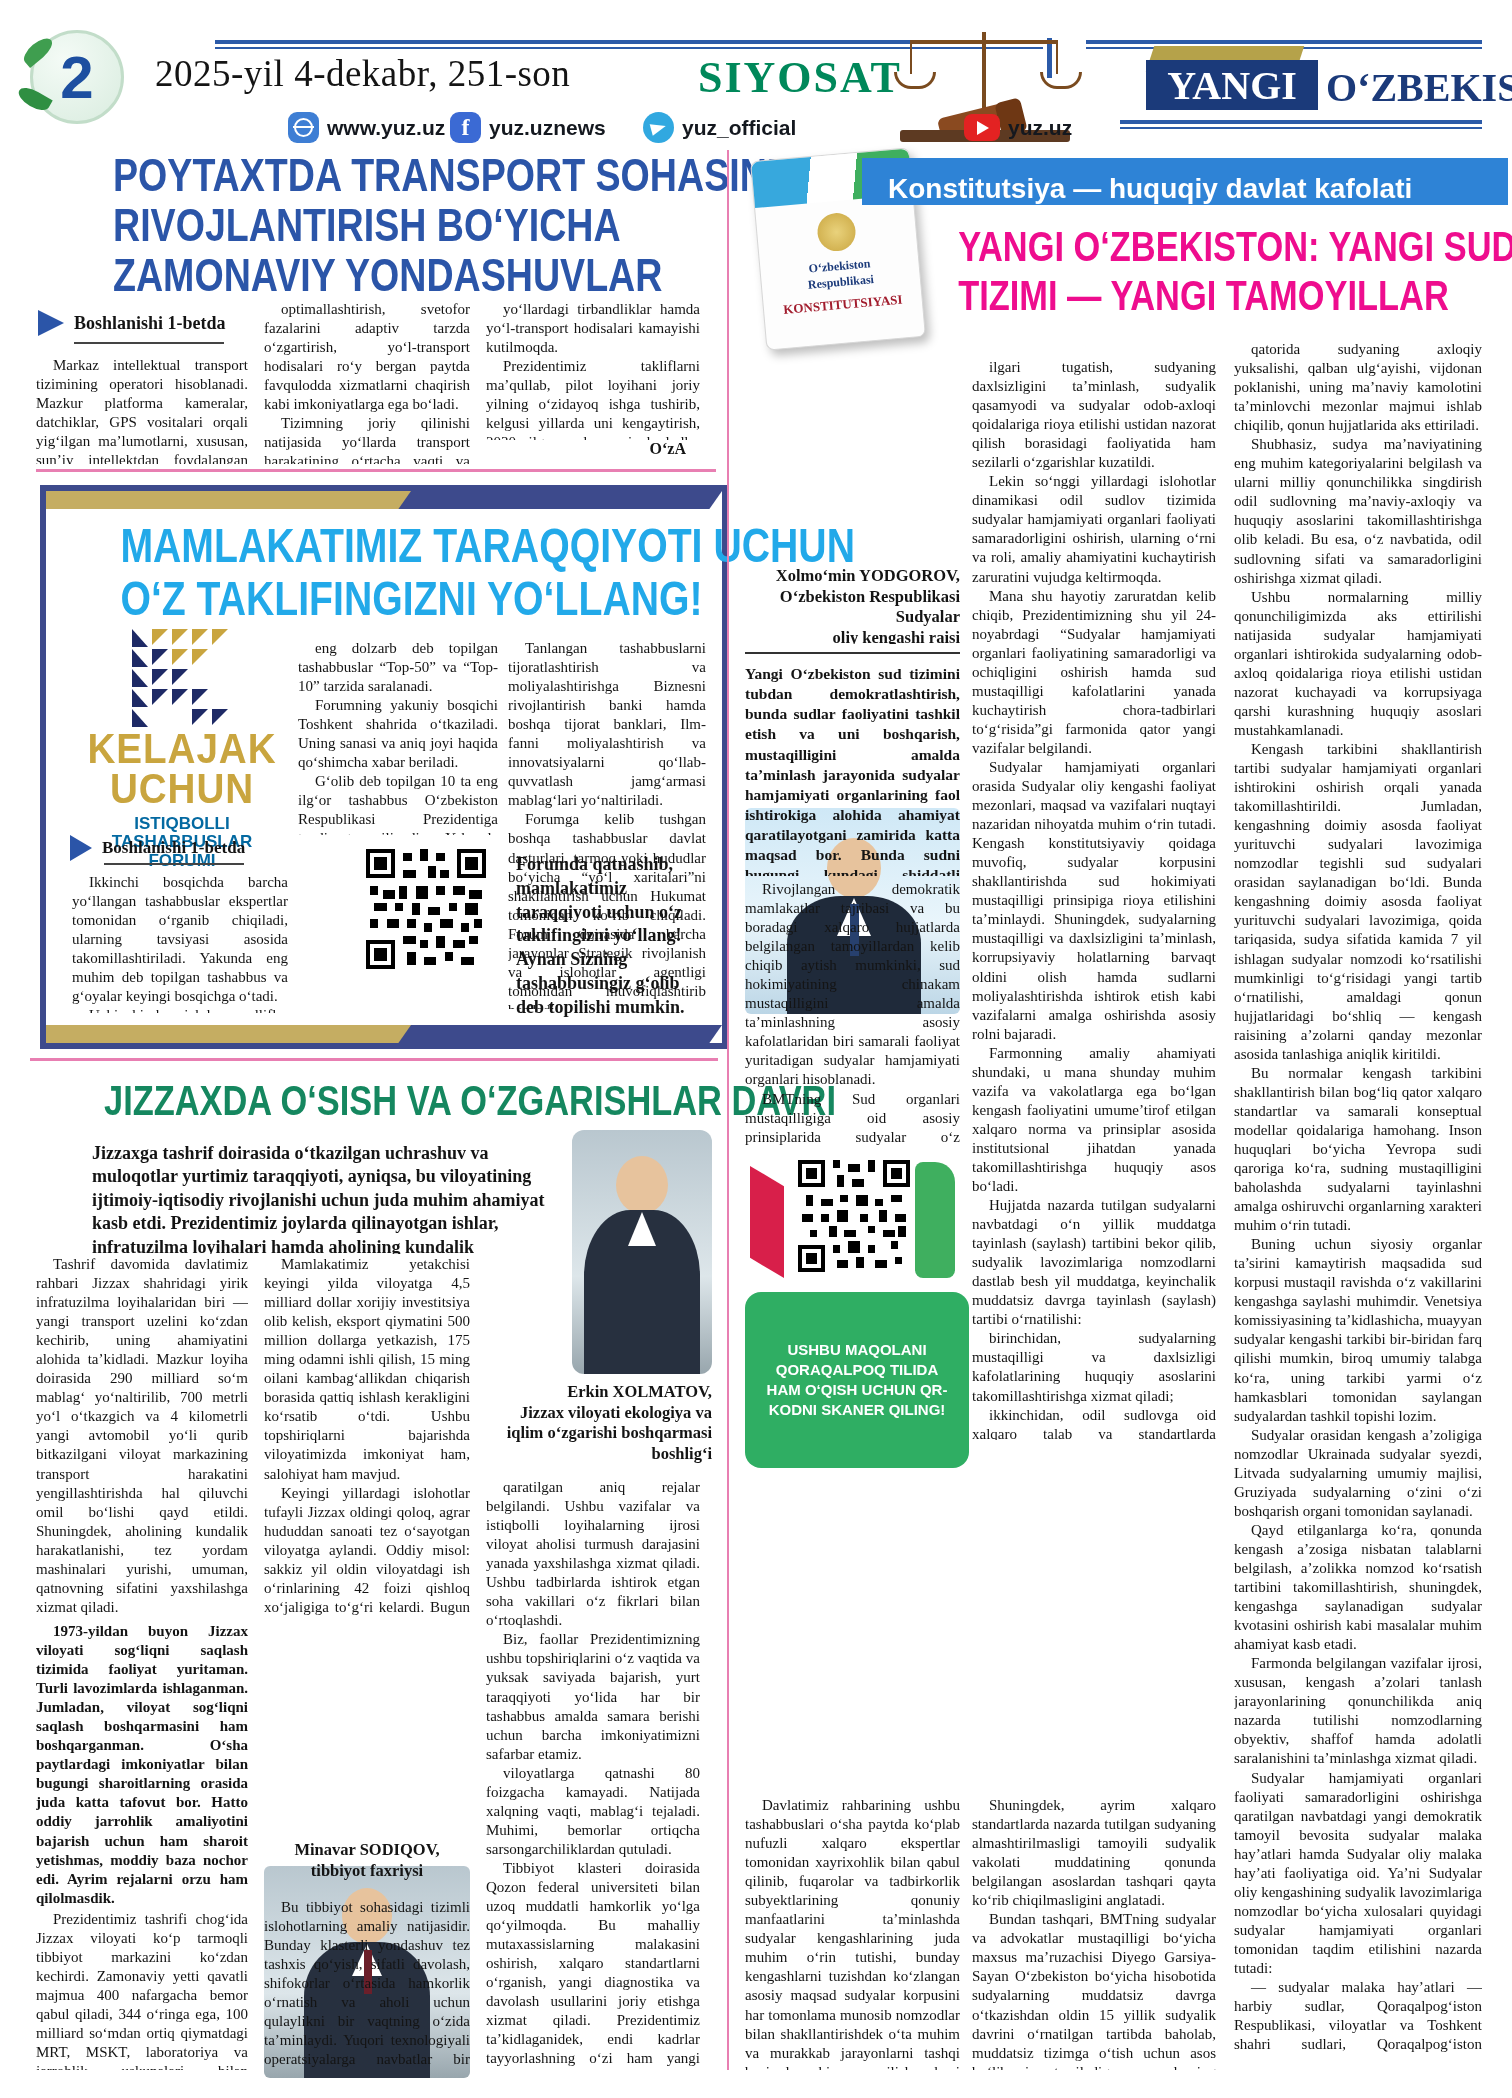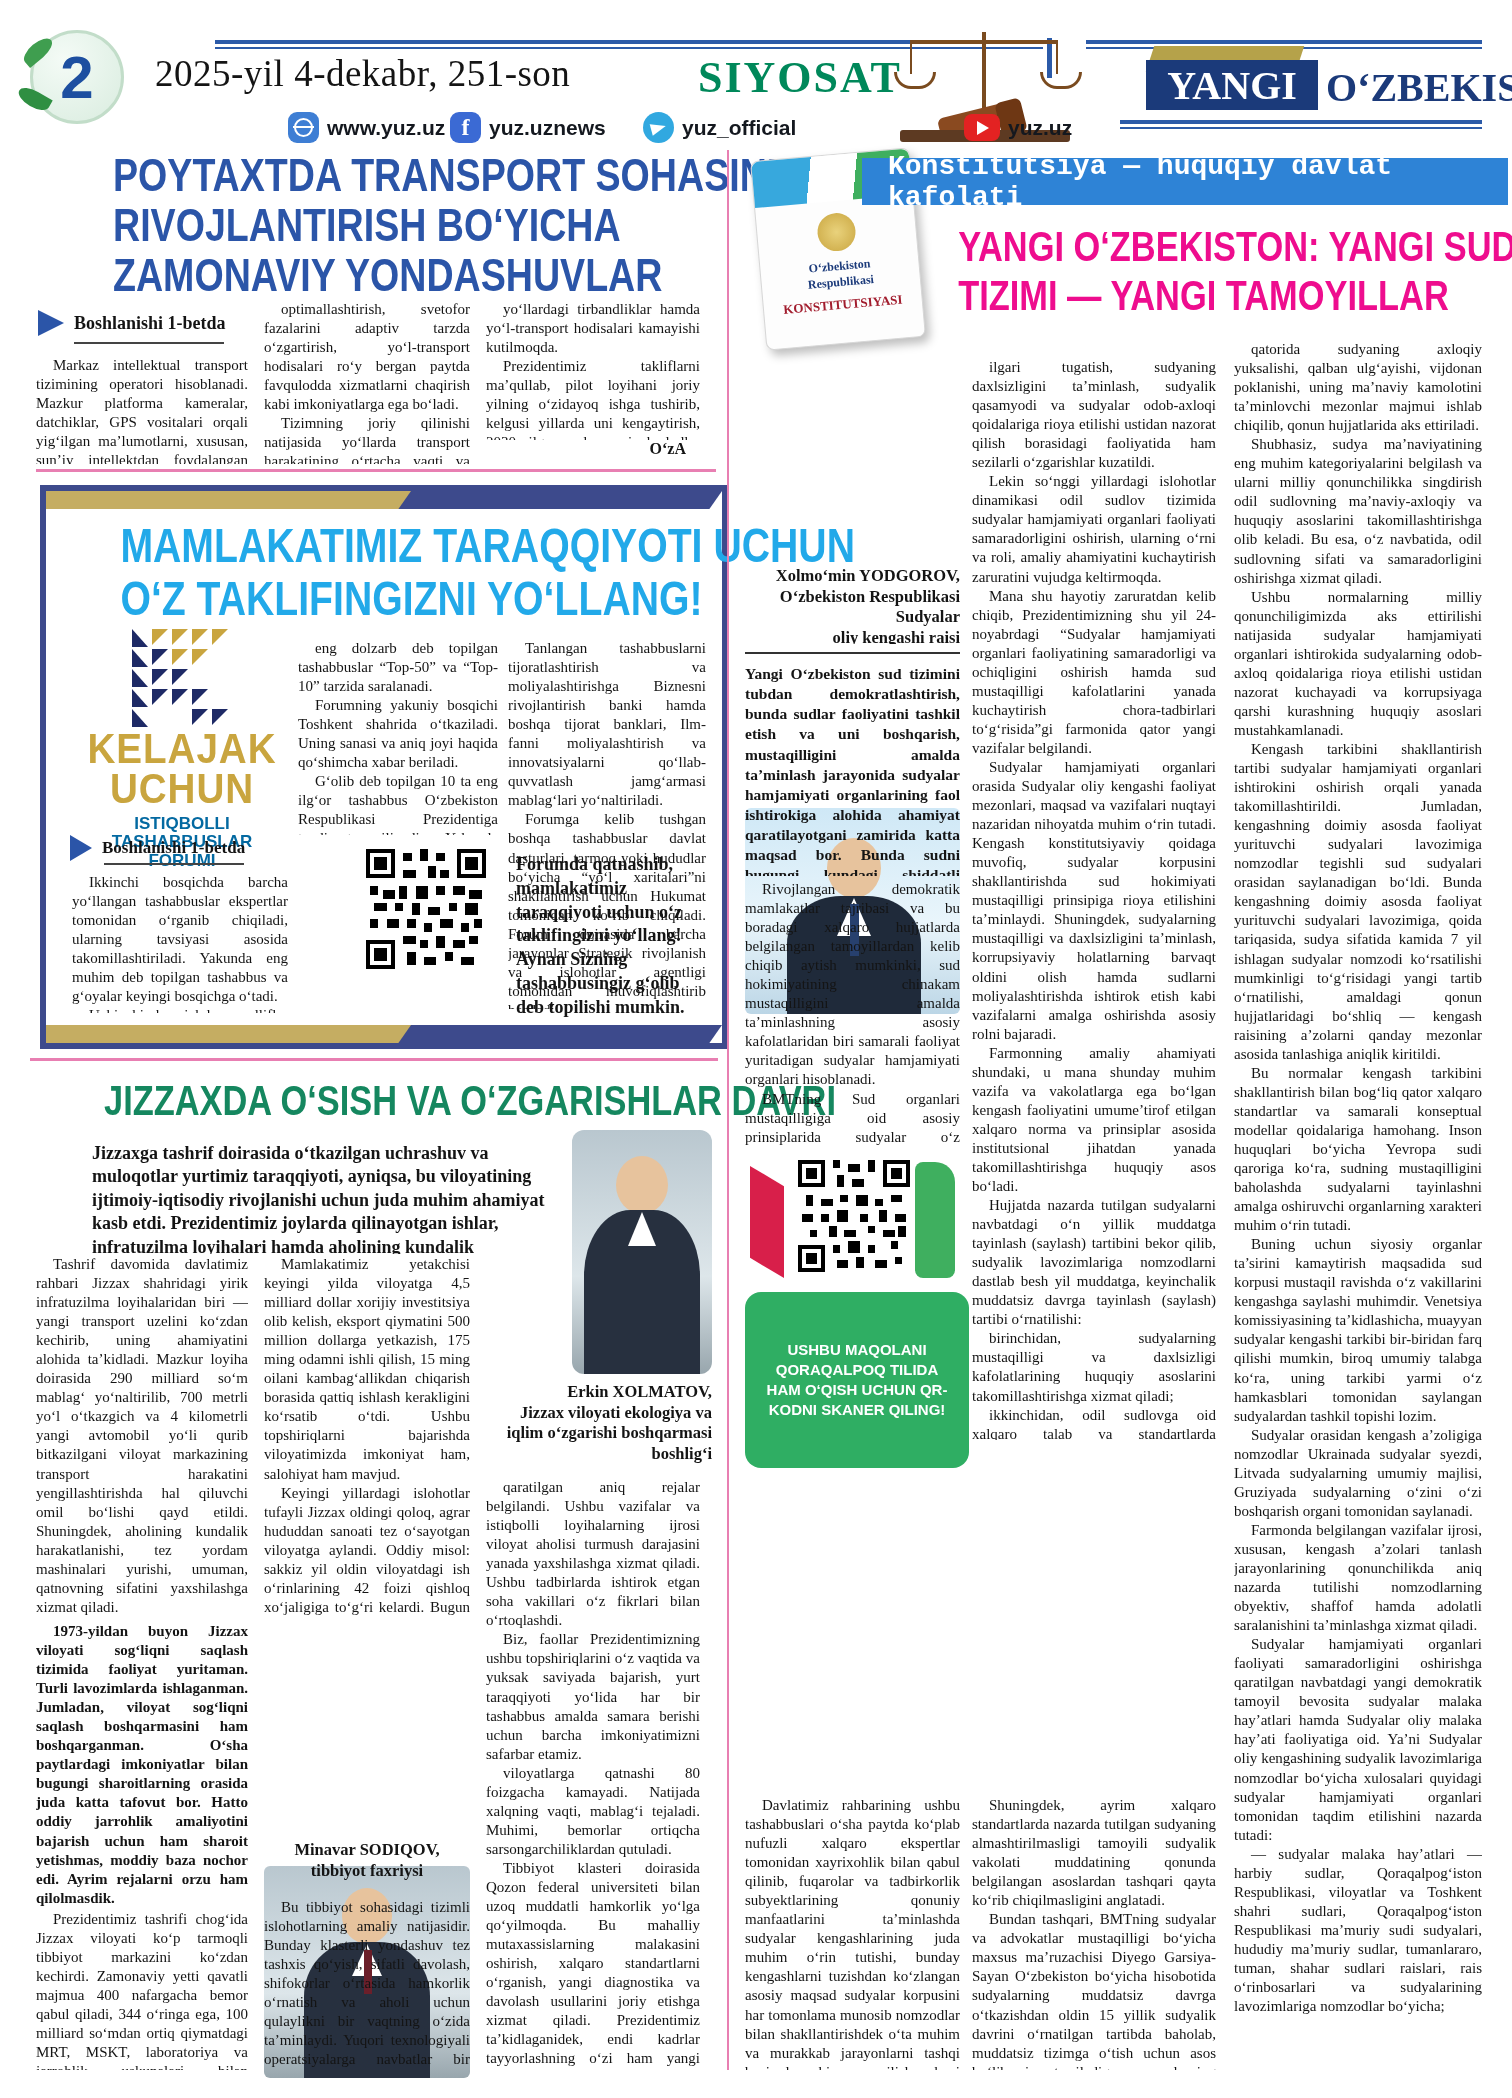--- a/index.html
+++ b/index.html
@@ -35,22 +35,22 @@
         border-bottom:6px solid transparent;transform:rotate(-15deg);}
   .ic-yt{background:#e32222;width:36px;height:27px;border-radius:8px;}
   .ic-yt::after{content:"";position:absolute;left:13px;top:7px;border-left:12px solid #fff;border-top:7px solid transparent;border-bottom:7px solid transparent;}
   
   .cond{display:block;transform:scaleX(.8);transform-origin:center top;white-space:nowrap;text-align:center;
         font-family:"Liberation Sans",sans-serif;font-weight:bold;}
   .h-trans{color:#2b55a8;font-size:47px;line-height:1.06;}
   .h-forum{color:#22a9e9;font-size:49px;line-height:1.08;}
   .h-jiz{color:#15875f;font-size:43px;}
   .h-sud{color:#ee0d8e;font-size:43px;line-height:1.15;}
-  .banner{background:#2e83d6;color:#fff;font-family:Liberation Mono, monospace;font-weight:bold;font-size:28px;
-          display:flex;align-items:center;padding-left:26px;}
+  .banner{background:#2e83d6;color:#fff;font-family:Liberation Sans, sans-serif;font-weight:bold;font-size:28px;
+          display:flex;align-items:flex-end;padding-left:26px;}
   
   .bodytext{font-size:15px;line-height:1.27;text-align:justify;overflow:hidden;}
   .bodytext p{margin:0;text-indent:17px;}
   .boldtext{font-weight:bold;}
   .lead{font-weight:bold;font-size:18px;line-height:1.3;text-align:left;overflow:hidden;}
   .intro{font-weight:bold;font-size:15.5px;line-height:1.3;text-align:justify;overflow:hidden;}
   .caption{font-weight:bold;font-size:16.5px;line-height:1.25;text-align:right;overflow:hidden;}
   .caption p{margin:0;}
   .sig{font-weight:bold;font-size:16px;text-align:right;}
   .cont-tag{display:flex;align-items:center;gap:10px;font-weight:bold;font-size:18px;}
@@ -463,18 +463,19 @@
     </div>
 
   <div class="abs bodytext" style="left:1234px;top:340px;width:248px;height:1712px;">
       <p>qatorida sudyaning axloqiy yuksalishi, qalban ulg‘ayishi, vijdonan poklanishi, uning ma’naviy kamolotini ta’minlovchi mezonlar majmui ishlab chiqilib, qonun hujjatlarida aks ettiriladi.</p>
       <p>Shubhasiz, sudya ma’naviyatining eng muhim kategoriyalarini belgilash va ularni milliy qonunchilikka singdirish odil sudlovning ma’naviy-axloqiy va huquqiy asoslarini takomillashtirishga olib keladi. Bu esa, o‘z navbatida, odil sudlovning sifati va samaradorligini oshirishga xizmat qiladi.</p>
       <p>Ushbu normalarning milliy qonunchiligimizda aks ettirilishi natijasida sudyalar hamjamiyati organlari ishtirokida sudyalarning odob-axloq qoidalariga rioya etilishi ustidan nazorat kuchayadi va korrupsiyaga qarshi kurashning huquqiy asoslari mustahkamlanadi.</p>
       <p>Kengash tarkibini shakllantirish tartibi sudyalar hamjamiyati organlari ishtirokini oshirish orqali yanada takomillashtirildi. Jumladan, kengashning doimiy asosda faoliyat yurituvchi sudyalari lavozimiga nomzodlar tegishli sud sudyalari orasidan saylanadigan bo‘ldi. Bunda kengashning doimiy asosda faoliyat yurituvchi sudyalari lavozimiga, qoida tariqasida, sudya sifatida kamida 7 yil ishlagan sudyalar nomzodi ko‘rsatilishi mumkinligi to‘g‘risidagi yangi tartib o‘rnatilishi, amaldagi qonun hujjatlaridagi bo‘shliq — kengash raisining a’zolarni qanday mezonlar asosida tanlashiga aniqlik kiritildi.</p>
       <p>Bu normalar kengash tarkibini shakllantirish bilan bog‘liq qator xalqaro standartlar va samarali konseptual modellar qoidalariga hamohang. Inson huquqlari bo‘yicha Yevropa sudi qaroriga ko‘ra, sudning mustaqilligini baholashda sudyalarni tayinlashni amalga oshiruvchi organlarning xarakteri muhim o‘rin tutadi.</p>
       <p>Buning uchun siyosiy organlar ta’sirini kamaytirish maqsadida sud korpusi mustaqil ravishda o‘z vakillarini kengashga saylashi muhimdir. Venetsiya komissiyasining ta’kidlashicha, muayyan sudyalar kengashi tarkibi bir-biridan farq qilishi mumkin, biroq umumiy talabga ko‘ra, uning tarkibi yarmi o‘z hamkasblari tomonidan saylangan sudyalardan tashkil topishi lozim.</p>
       <p>Sudyalar orasidan kengash a’zoligiga nomzodlar Ukrainada sudyalar syezdi, Litvada sudyalarning umumiy majlisi, Gruziyada sudyalarning o‘zini o‘zi boshqarish organi tomonidan saylanadi.</p>
+      <p>Qayd etilganlarga ko‘ra, qonunda kengash a’zosiga nisbatan talablarni belgilash, a’zolikka nomzod ko‘rsatish tartibini takomillashtirish, shuningdek, kengashga saylanadigan sudyalar kvotasini oshirish kabi masalalar muhim ahamiyat kasb etadi.</p>
       <p>Farmonda belgilangan vazifalar ijrosi, xususan, kengash a’zolari tanlash jarayonlarining qonunchilikda aniq nazarda tutilishi nomzodlarning obyektiv, shaffof hamda adolatli saralanishini ta’minlashga xizmat qiladi.</p>
       <p>Sudyalar hamjamiyati organlari faoliyati samaradorligini oshirishga qaratilgan navbatdagi yangi demokratik tamoyil bevosita sudyalar malaka hay’atlari hamda Sudyalar oliy malaka hay’ati faoliyatiga oid. Ya’ni Sudyalar oliy kengashining sudyalik lavozimlariga nomzodlar bo‘yicha xulosalari quyidagi sudyalar hamjamiyati organlari tomonidan taqdim etilishini nazarda tutadi:</p>
       <p>— sudyalar malaka hay’atlari — harbiy sudlar, Qoraqalpog‘iston Respublikasi, viloyatlar va Toshkent shahri sudlari, Qoraqalpog‘iston Respublikasi ma’muriy sudi sudyalari, hududiy ma’muriy sudlar, tumanlararo, tuman, shahar sudlari raislari, rais o‘rinbosarlari va sudyalarining lavozimlariga nomzodlar bo‘yicha;</p>
     </div>
 
 </div>
 
 </body></html>

